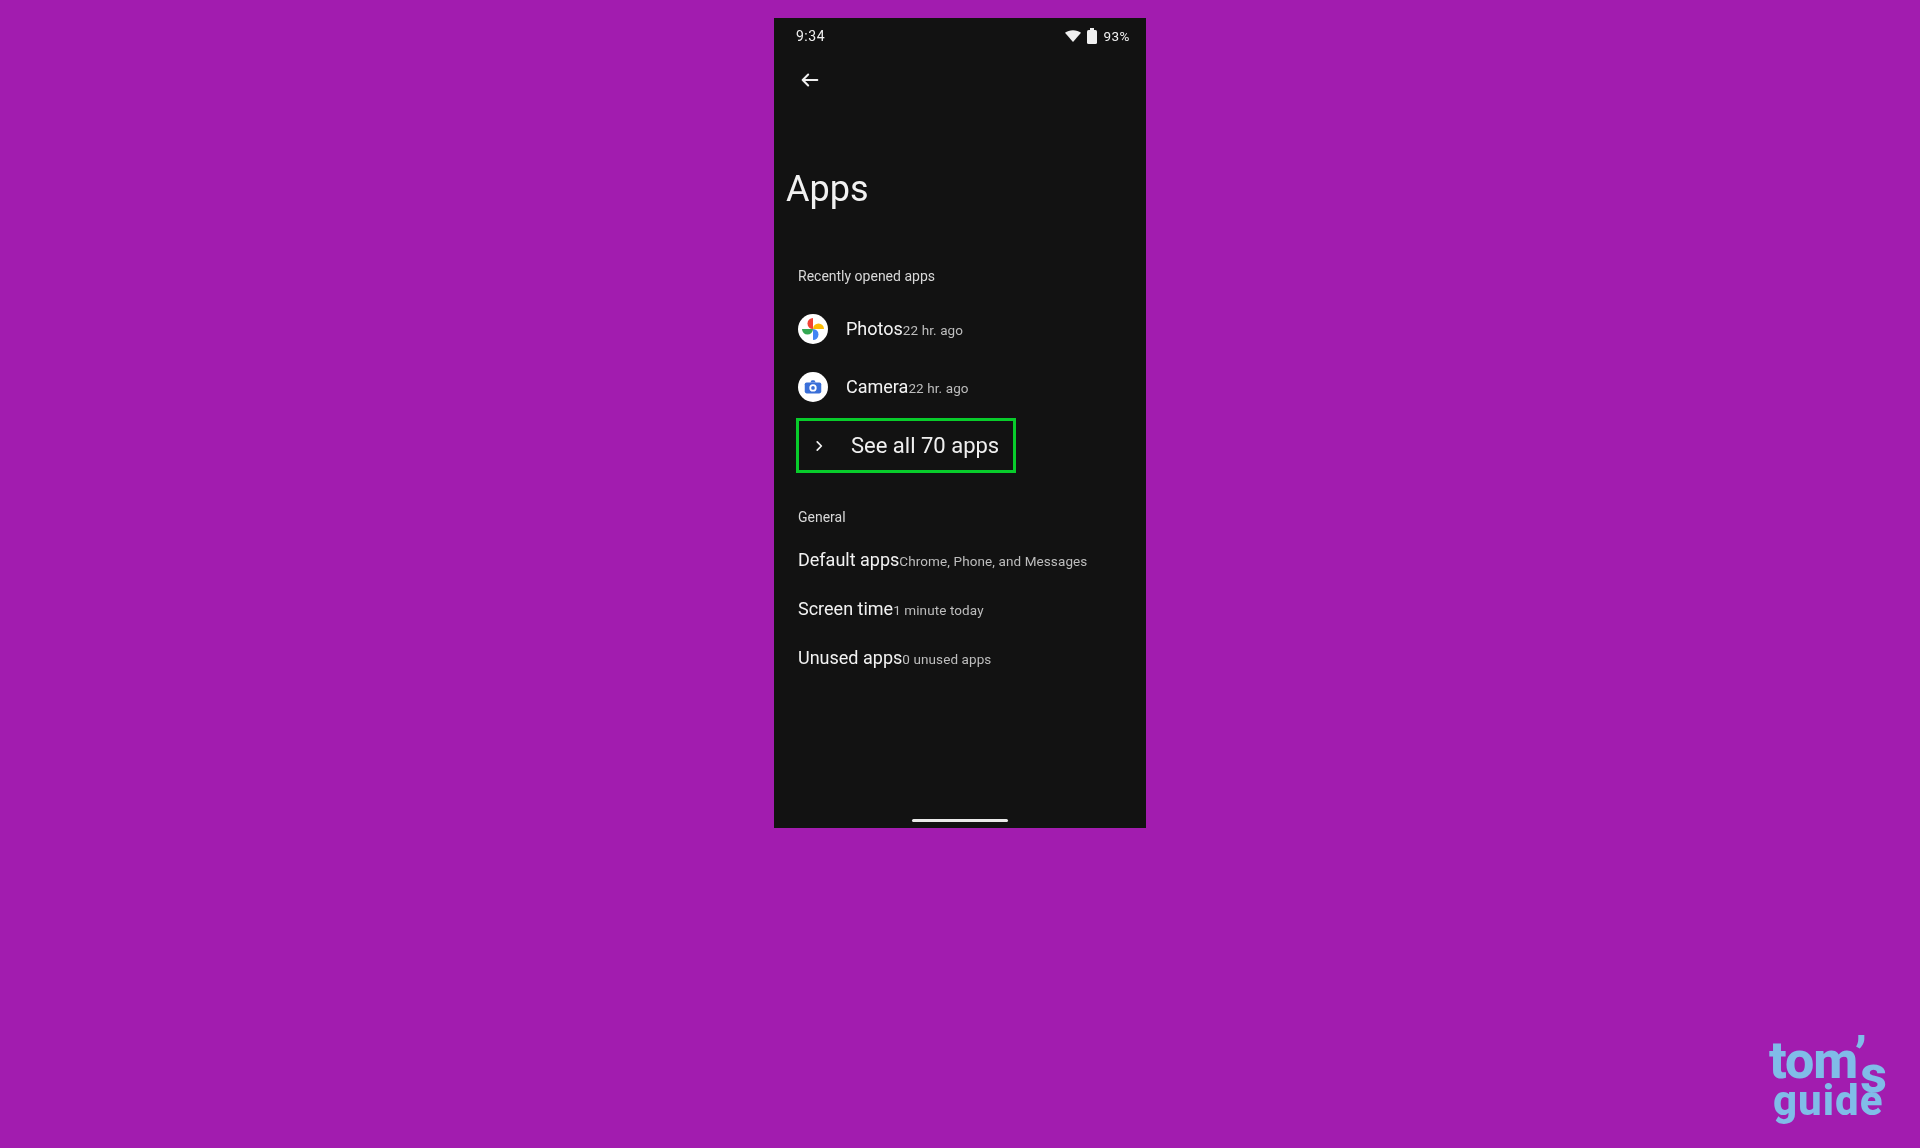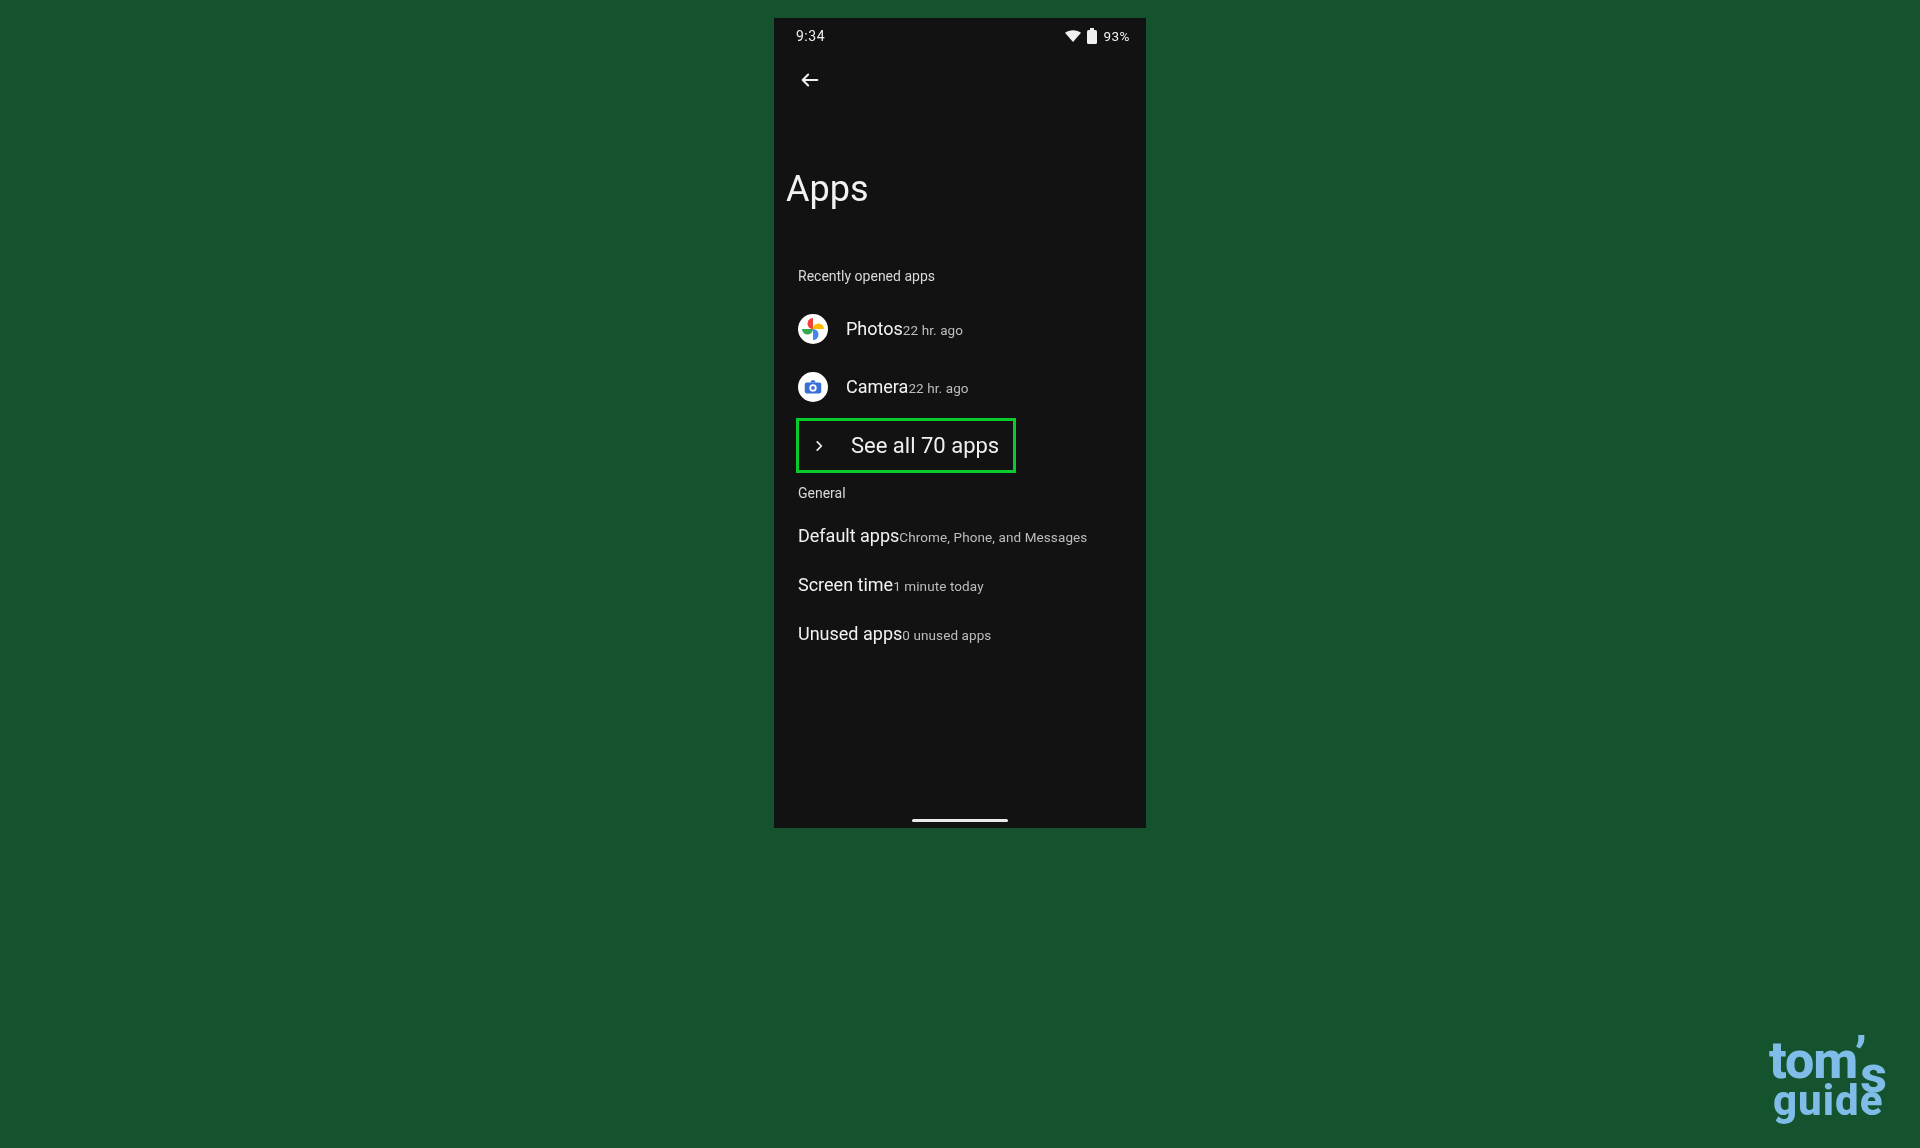--- a/index.html
+++ b/index.html
@@ -6,21 +6,21 @@
     margin: 0;
     padding: 0;
     width: 1920px;
     height: 1148px;
     font-family: -apple-system, BlinkMacSystemFont, "Segoe UI", Roboto, Helvetica, Arial, sans-serif;
     overflow: hidden;
   }
   .page-bg {
     width: 1920px;
     height: 1148px;
-    background: #14532d;
+    background: #a21caf;
     position: relative;
     display: flex;
     justify-content: center;
     align-items: flex-start;
   }
   .phone {
     margin-top: 18px;
     width: 372px;
     height: 810px;
     background: #121212;
@@ -60,21 +60,21 @@
     font-weight: 400;
     color: #f2f2f2;
   }
   .section-label {
     padding: 0 24px;
     margin-top: 58px;
     font-size: 14px;
     color: #d8d8d8;
   }
   .section-label.general {
-    margin-top: 12px;
+    margin-top: 36px;
   }
   .list {
     padding: 16px 0 0 0;
   }
   .row {
     display: flex;
     align-items: center;
     padding: 14px 24px;
     gap: 18px;
   }

